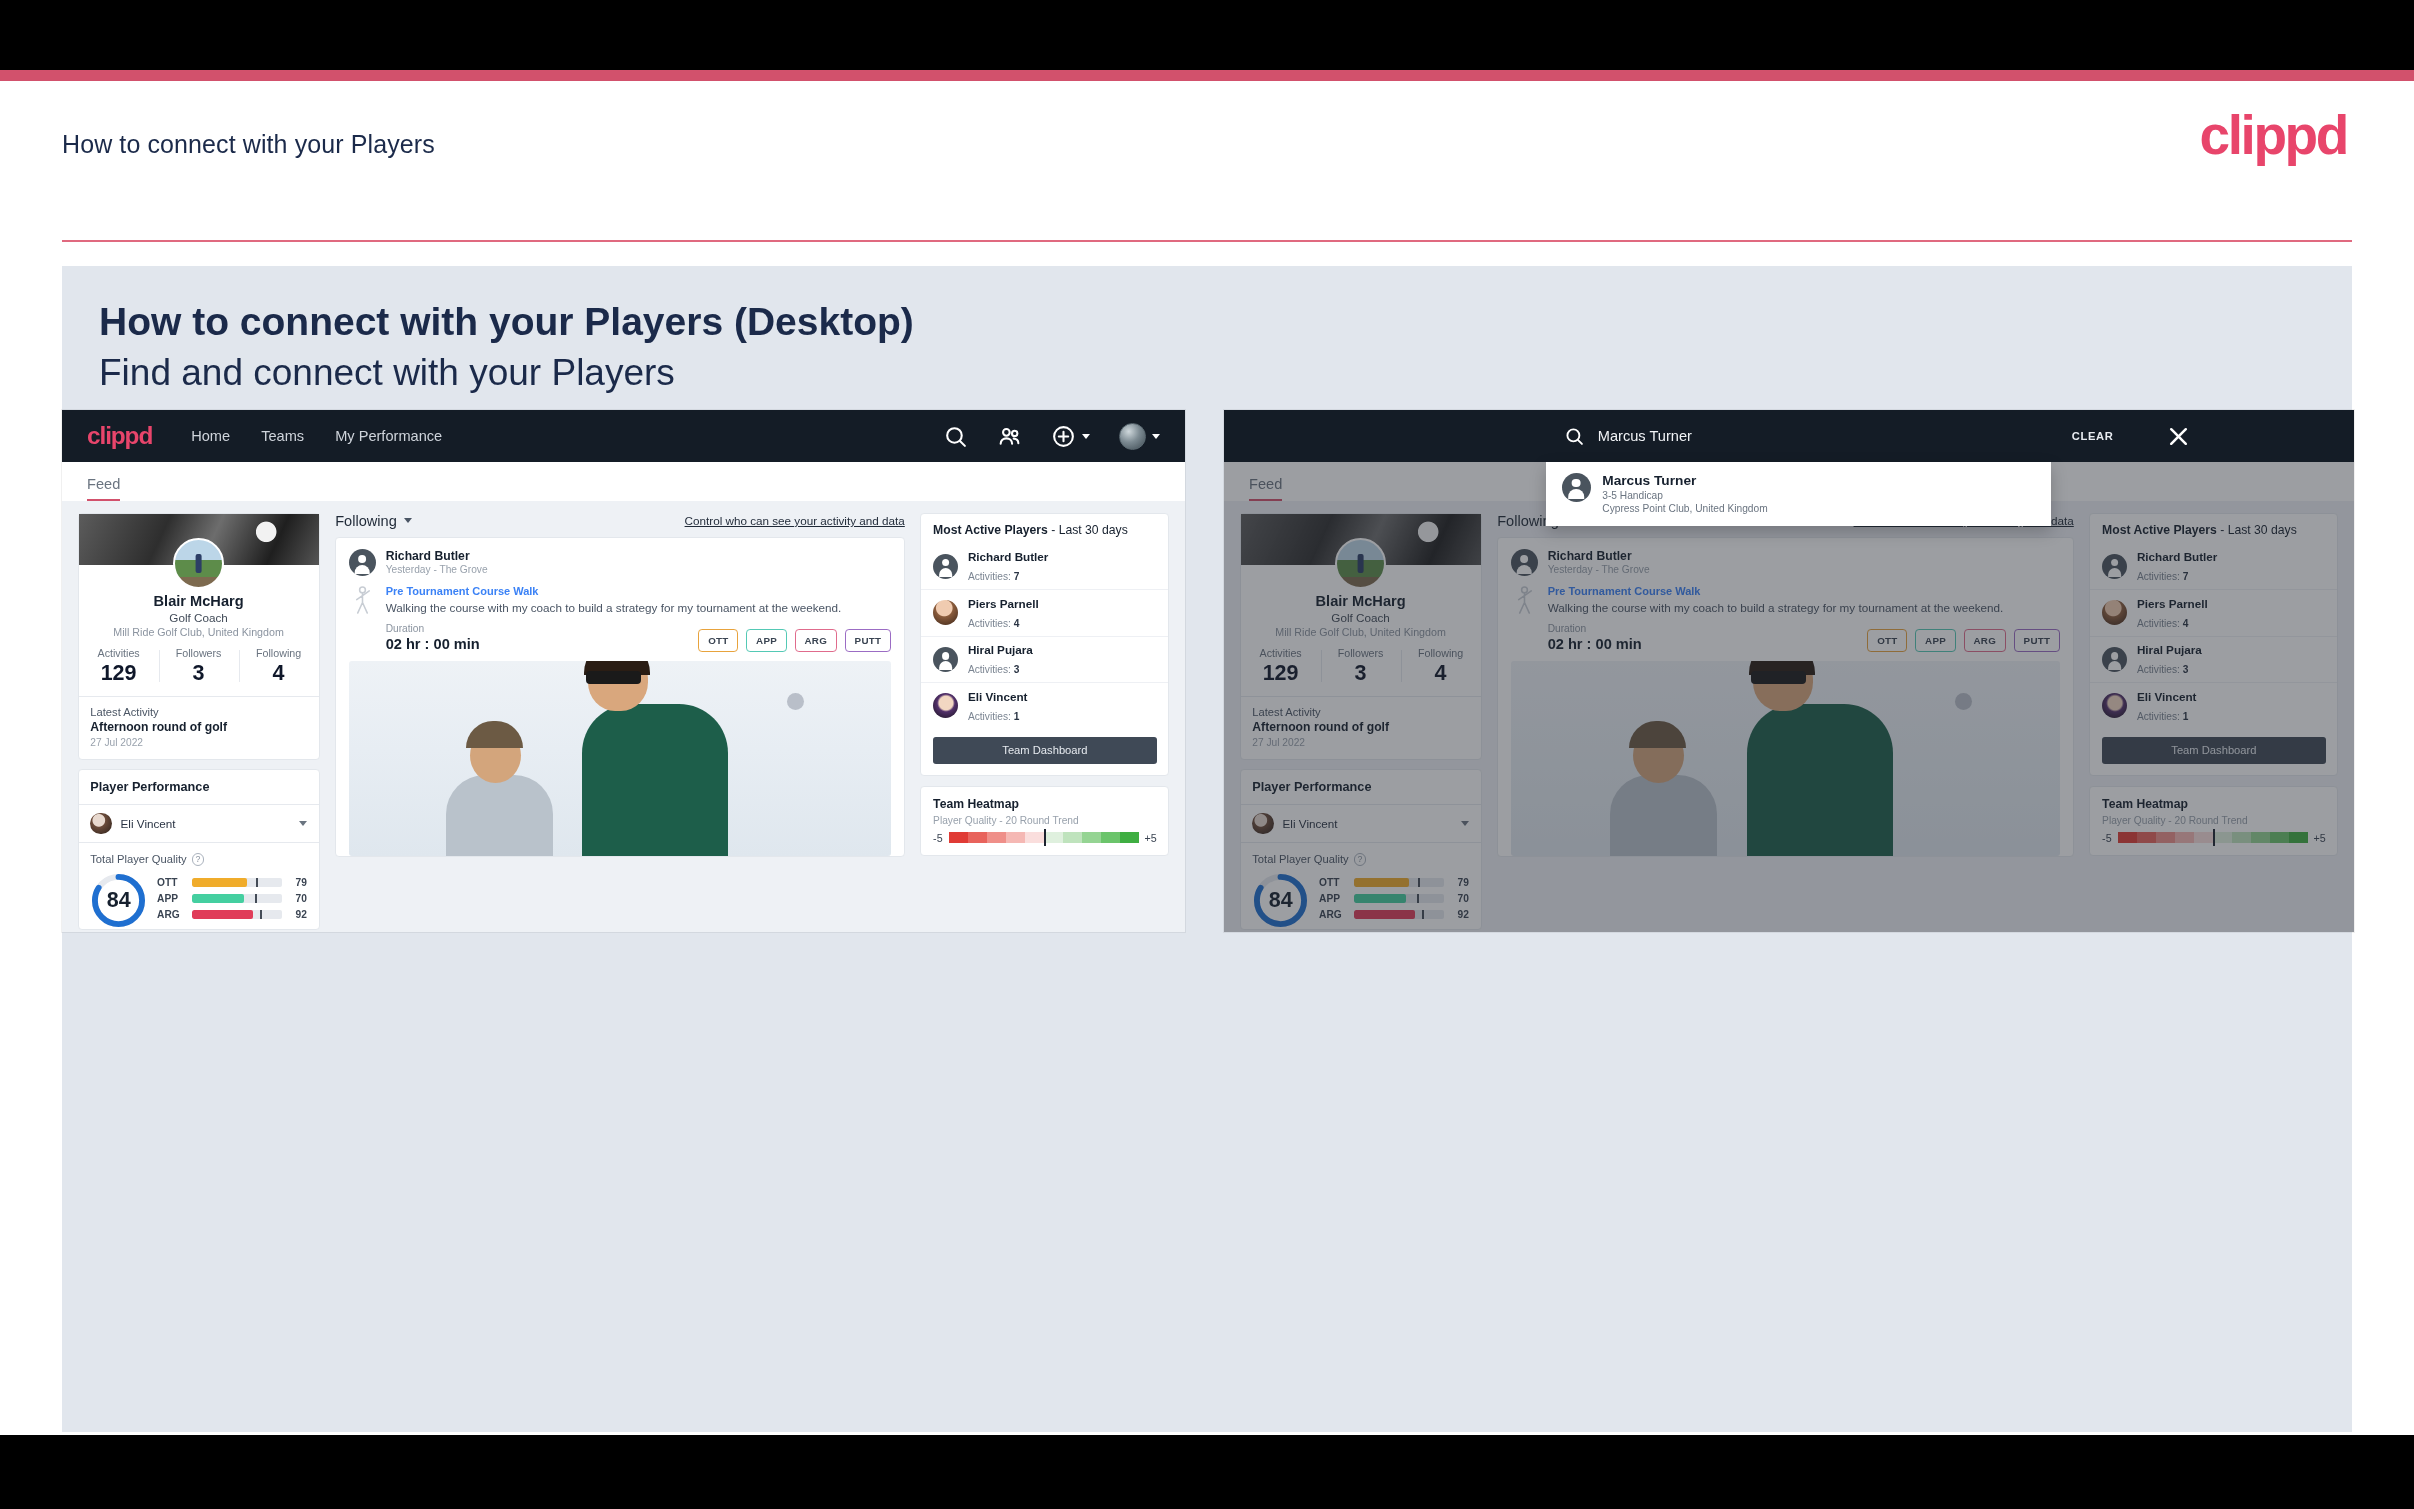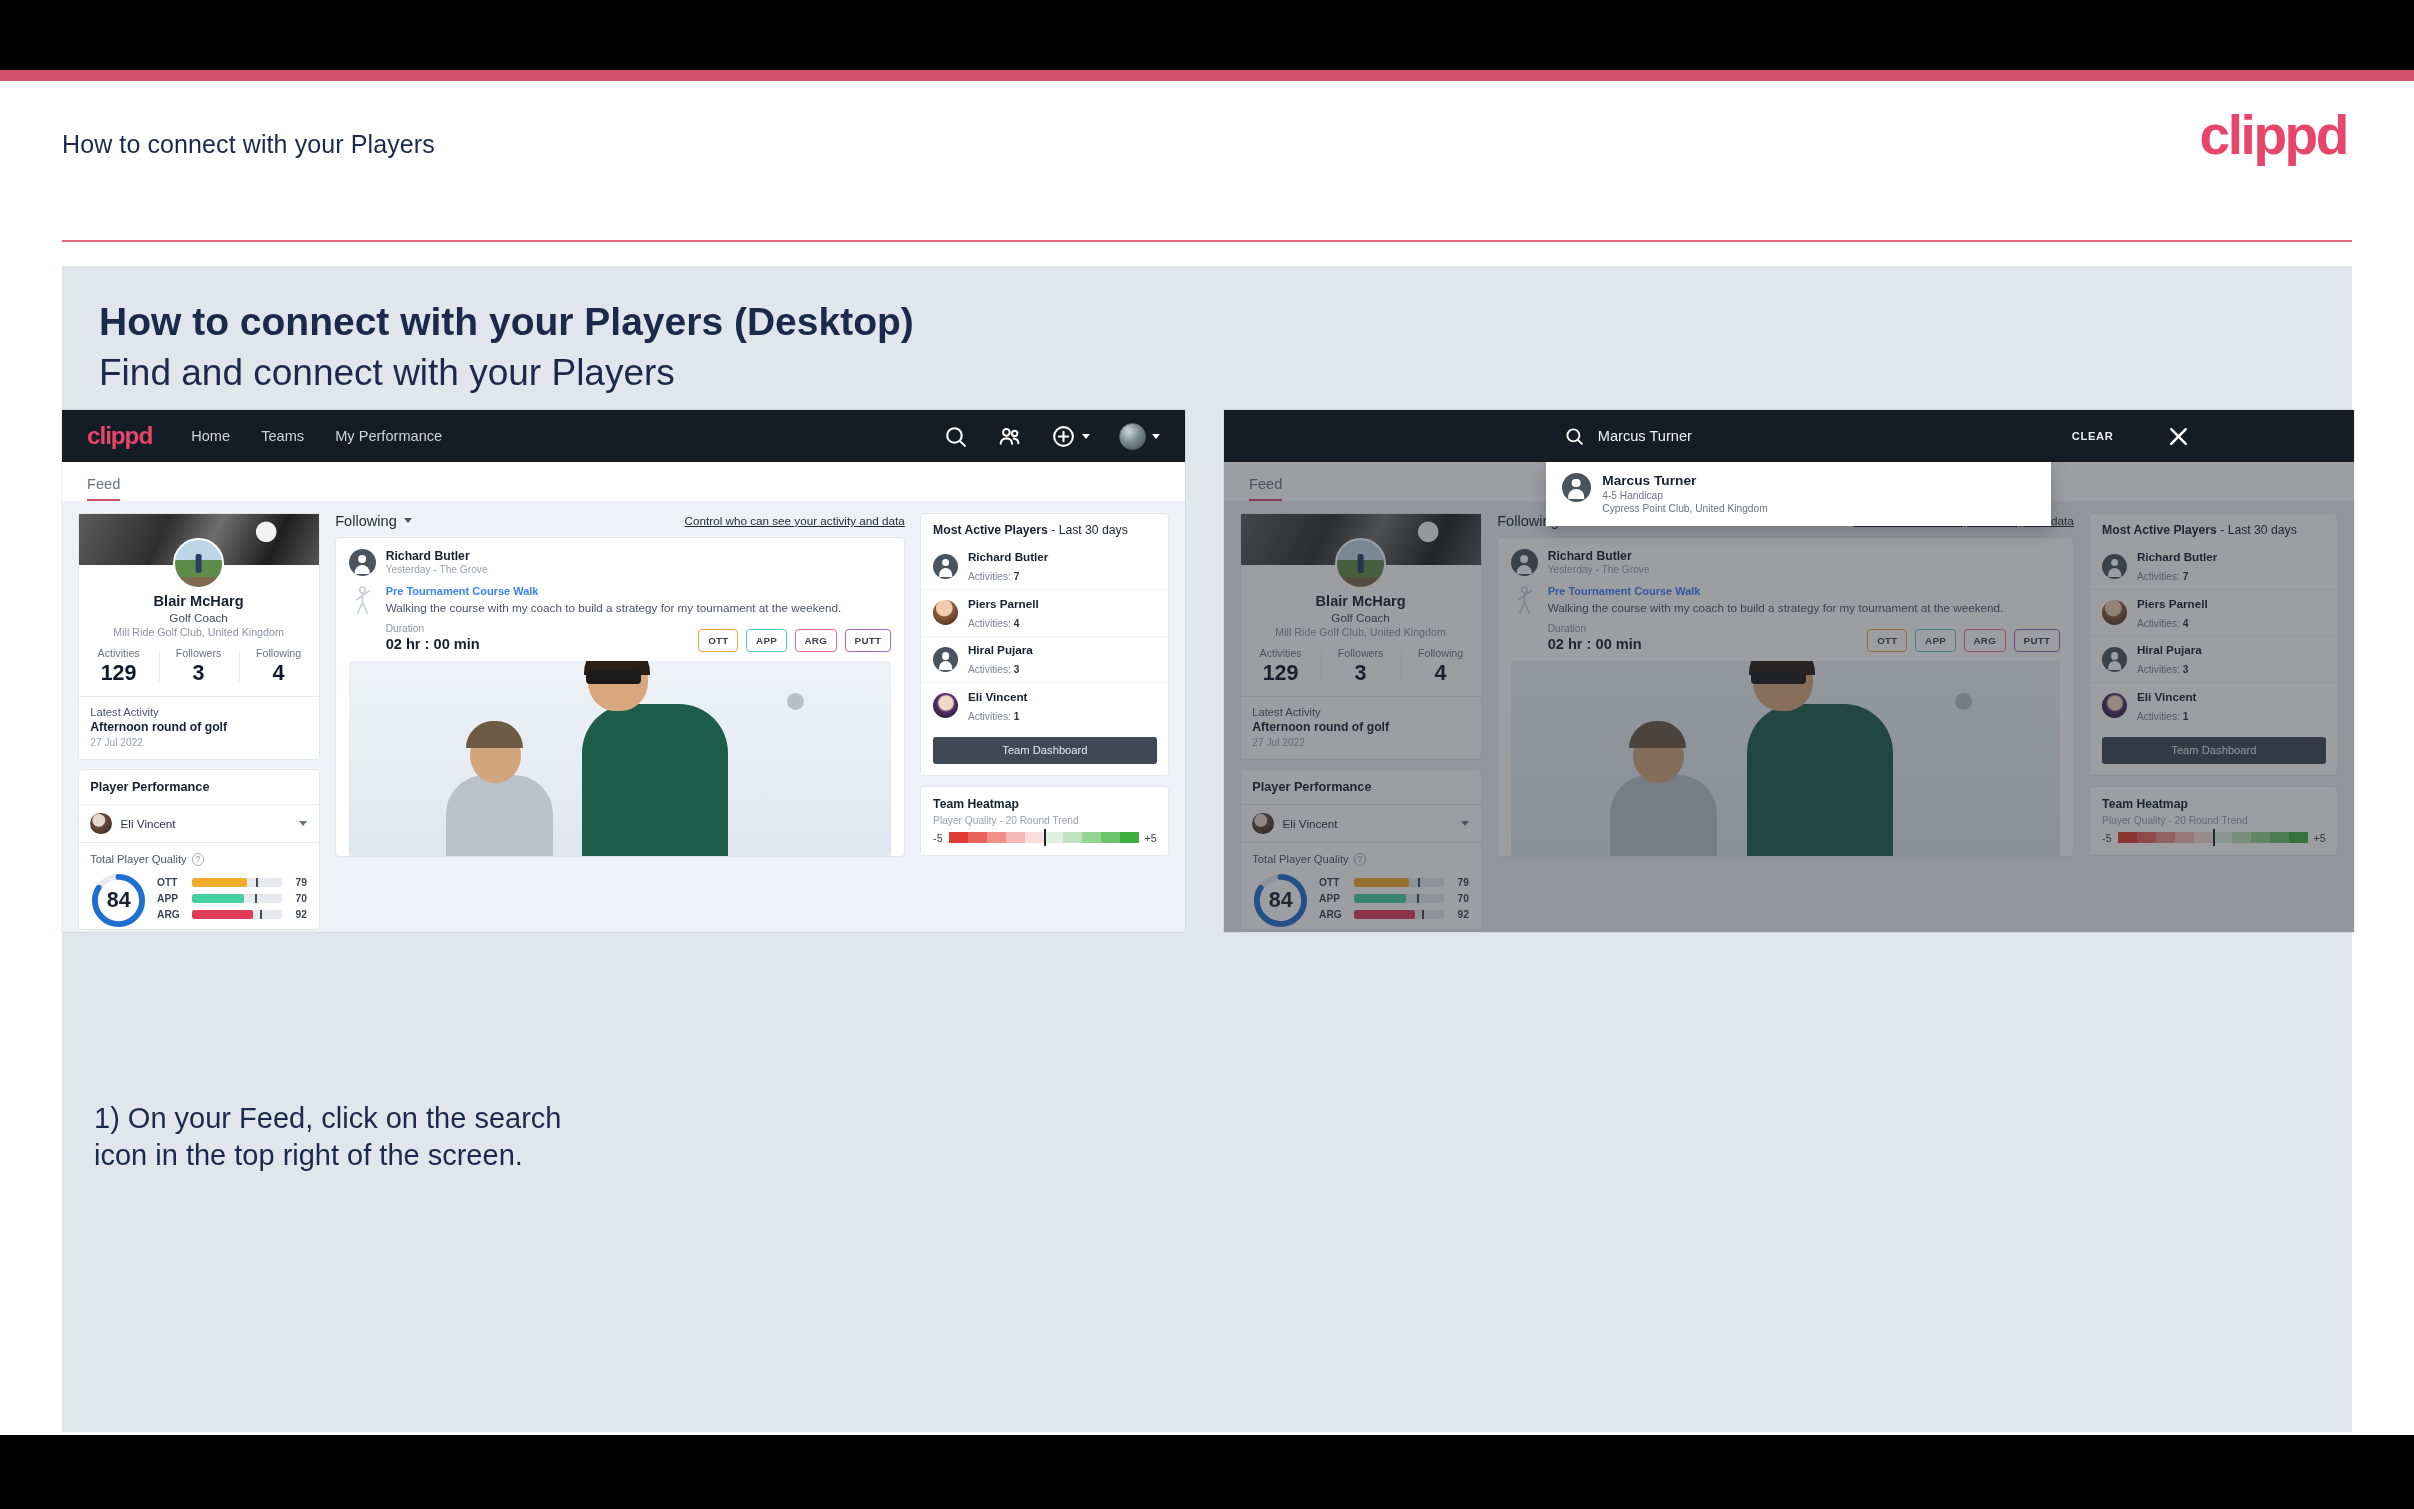--- a/index.html
+++ b/index.html
@@ -737,30 +737,28 @@
             <line x1="5" y1="5" x2="19" y2="19"></line>
             <line x1="19" y1="5" x2="5" y2="19"></line>
           </svg>
       </div>
 
       <div class="search-results">
         <div class="sr-row">
           <span class="sr-av"></span>
           <span>
             <span class="sr-name" style="display:block">Marcus Turner</span>
-            <span class="sr-line" style="display:block">4-5 Handicap</span>
+            <span class="sr-line" style="display:block">3-5 Handicap</span>
             <span class="sr-line" style="display:block">Cypress Point Club, United Kingdom</span>
           </span>
         </div>
       </div>
 
     </div>
 
-    <div class="caption" style="left:94px; top:1019px; width:605px;">1) On your Feed, click on the search
-icon in the top right of the screen.</div>
 
     <div class="footer-copy">Copyright Clippd 2022</div>
 
   </div>
 
   <div class="band-bottom"></div>
 </div>
 
 
 </body></html>

